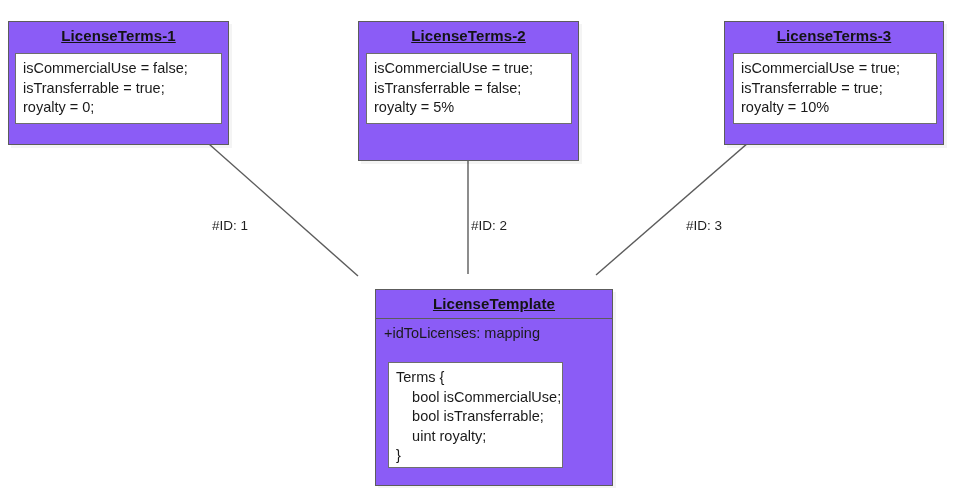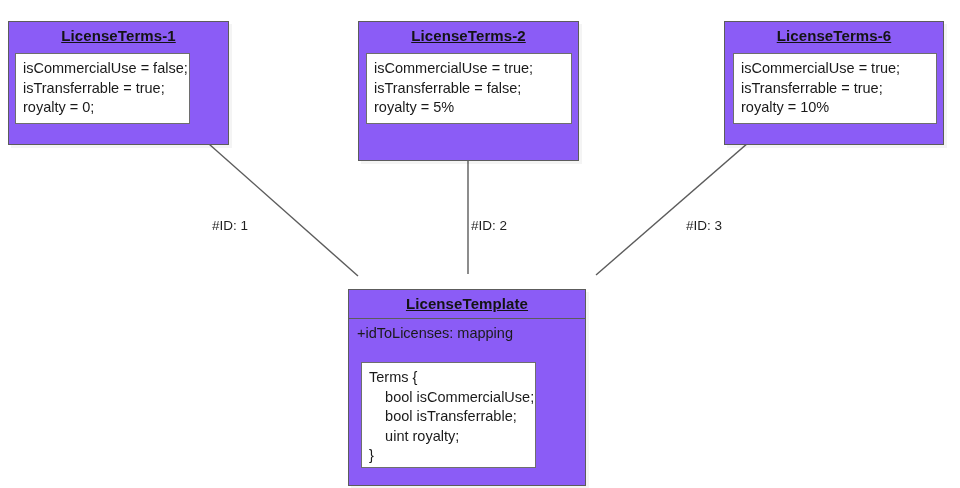--- a/index.html
+++ b/index.html
@@ -92,52 +92,52 @@
 <div id="canvas">
 
   <svg id="edges" viewBox="0 0 960 488" xmlns="http://www.w3.org/2000/svg">
     <line x1="192" y1="129" x2="358" y2="276" stroke="#5c5c5c" stroke-width="1.4"></line>
     <line x1="468" y1="129" x2="468" y2="274" stroke="#5c5c5c" stroke-width="1.4"></line>
     <line x1="764" y1="129" x2="596" y2="275" stroke="#5c5c5c" stroke-width="1.4"></line>
   </svg>
 
   <div class="uml-box" style="left:8px; top:5px; width:221px; height:124px;">
     <div class="uml-title uml-title-bar">LicenseTerms-1</div>
-    <div class="inner-box" style="left:6px; top:31px; width:175px; height:71px;">
+    <div class="inner-box" style="left:6px; top:31px; width:207px; height:71px;">
       <div class="code-body">
         <div class="code-line">isCommercialUse = false;</div>
         <div class="code-line">isTransferrable = true;</div>
         <div class="code-line">royalty = 0;</div>
       </div>
     </div>
   </div>
 
   <div class="uml-box" style="left:358px; top:5px; width:221px; height:140px;">
     <div class="uml-title uml-title-bar">LicenseTerms-2</div>
     <div class="inner-box" style="left:7px; top:31px; width:206px; height:71px;">
       <div class="code-body">
         <div class="code-line">isCommercialUse = true;</div>
         <div class="code-line">isTransferrable = false;</div>
         <div class="code-line">royalty = 5%</div>
       </div>
     </div>
   </div>
 
   <div class="uml-box" style="left:724px; top:5px; width:220px; height:124px;">
-    <div class="uml-title uml-title-bar">LicenseTerms-6</div>
+    <div class="uml-title uml-title-bar">LicenseTerms-3</div>
     <div class="inner-box" style="left:8px; top:31px; width:204px; height:71px;">
       <div class="code-body">
         <div class="code-line">isCommercialUse = true;</div>
         <div class="code-line">isTransferrable = true;</div>
         <div class="code-line">royalty = 10%</div>
       </div>
     </div>
   </div>
 
-  <div class="uml-box" style="left:348px; top:273px; width:238px; height:197px;">
+  <div class="uml-box" style="left:375px; top:273px; width:238px; height:197px;">
     <div class="uml-title uml-title-bar">LicenseTemplate</div>
     <div class="uml-divider"></div>
     <div class="uml-attr">+idToLicenses: mapping</div>
     <div class="inner-box" style="left:12px; top:72px; width:175px; height:106px;">
       <div class="code-body">
         <div class="code-line">Terms {</div>
         <div class="code-line">    bool isCommercialUse;</div>
         <div class="code-line">    bool isTransferrable;</div>
         <div class="code-line">    uint royalty;</div>
         <div class="code-line">}</div>

